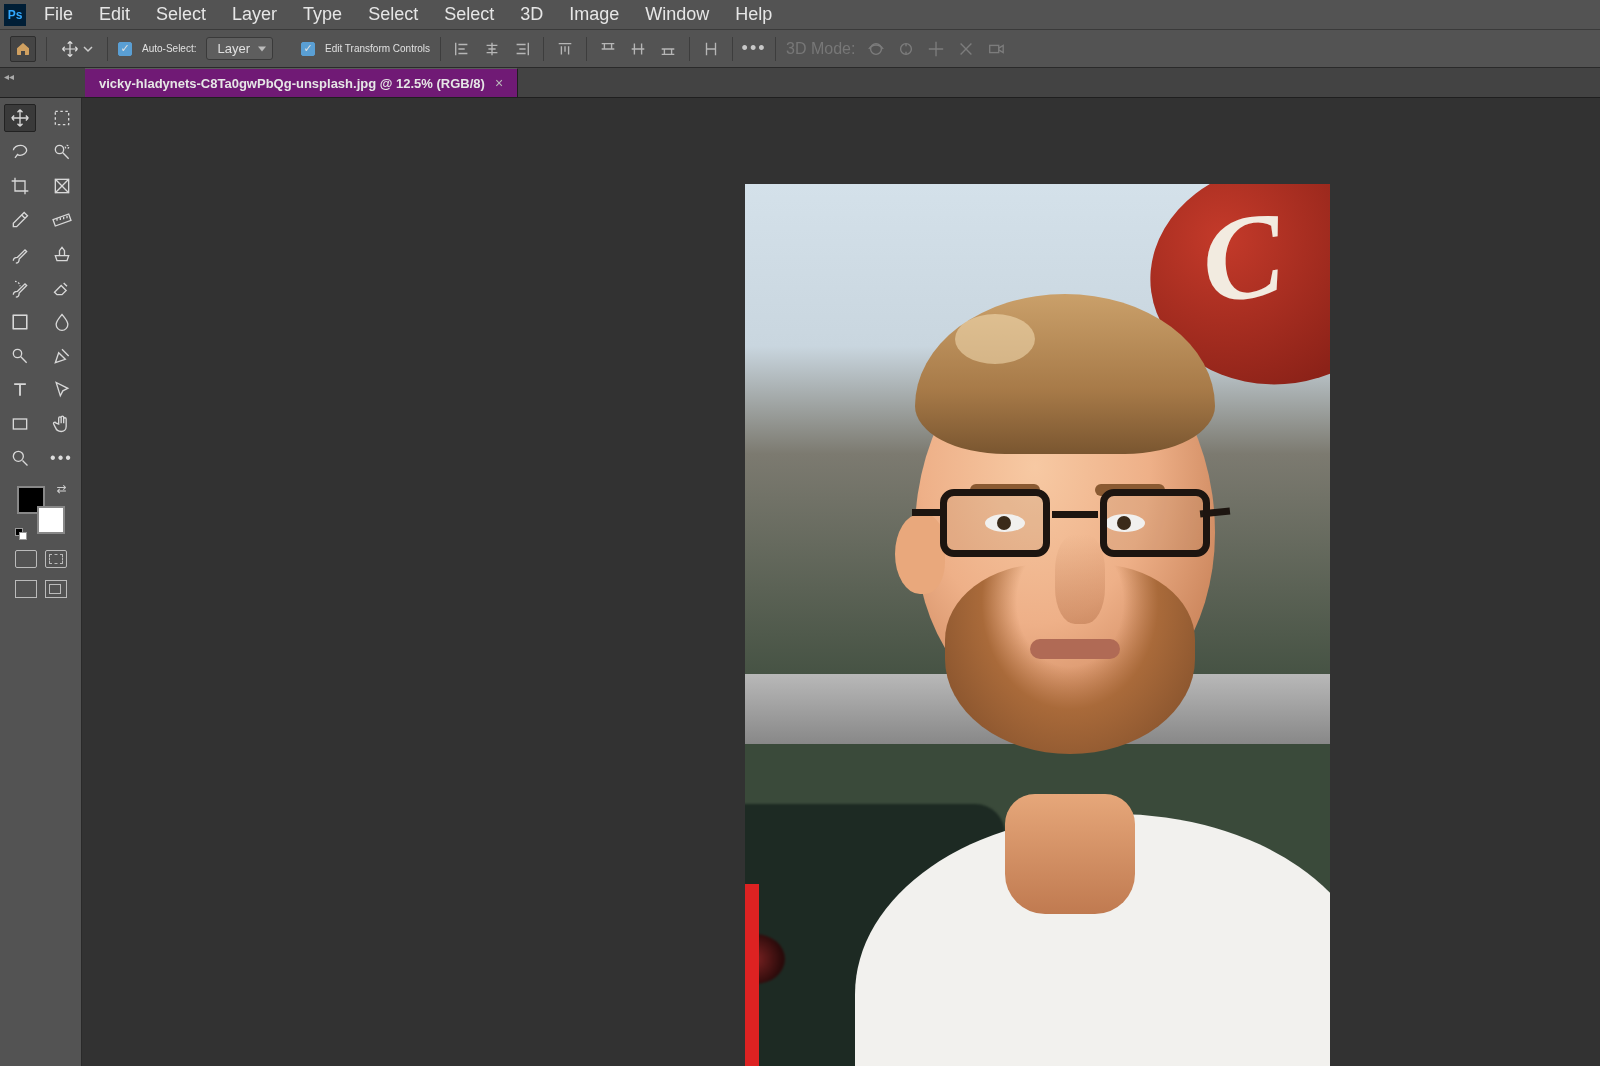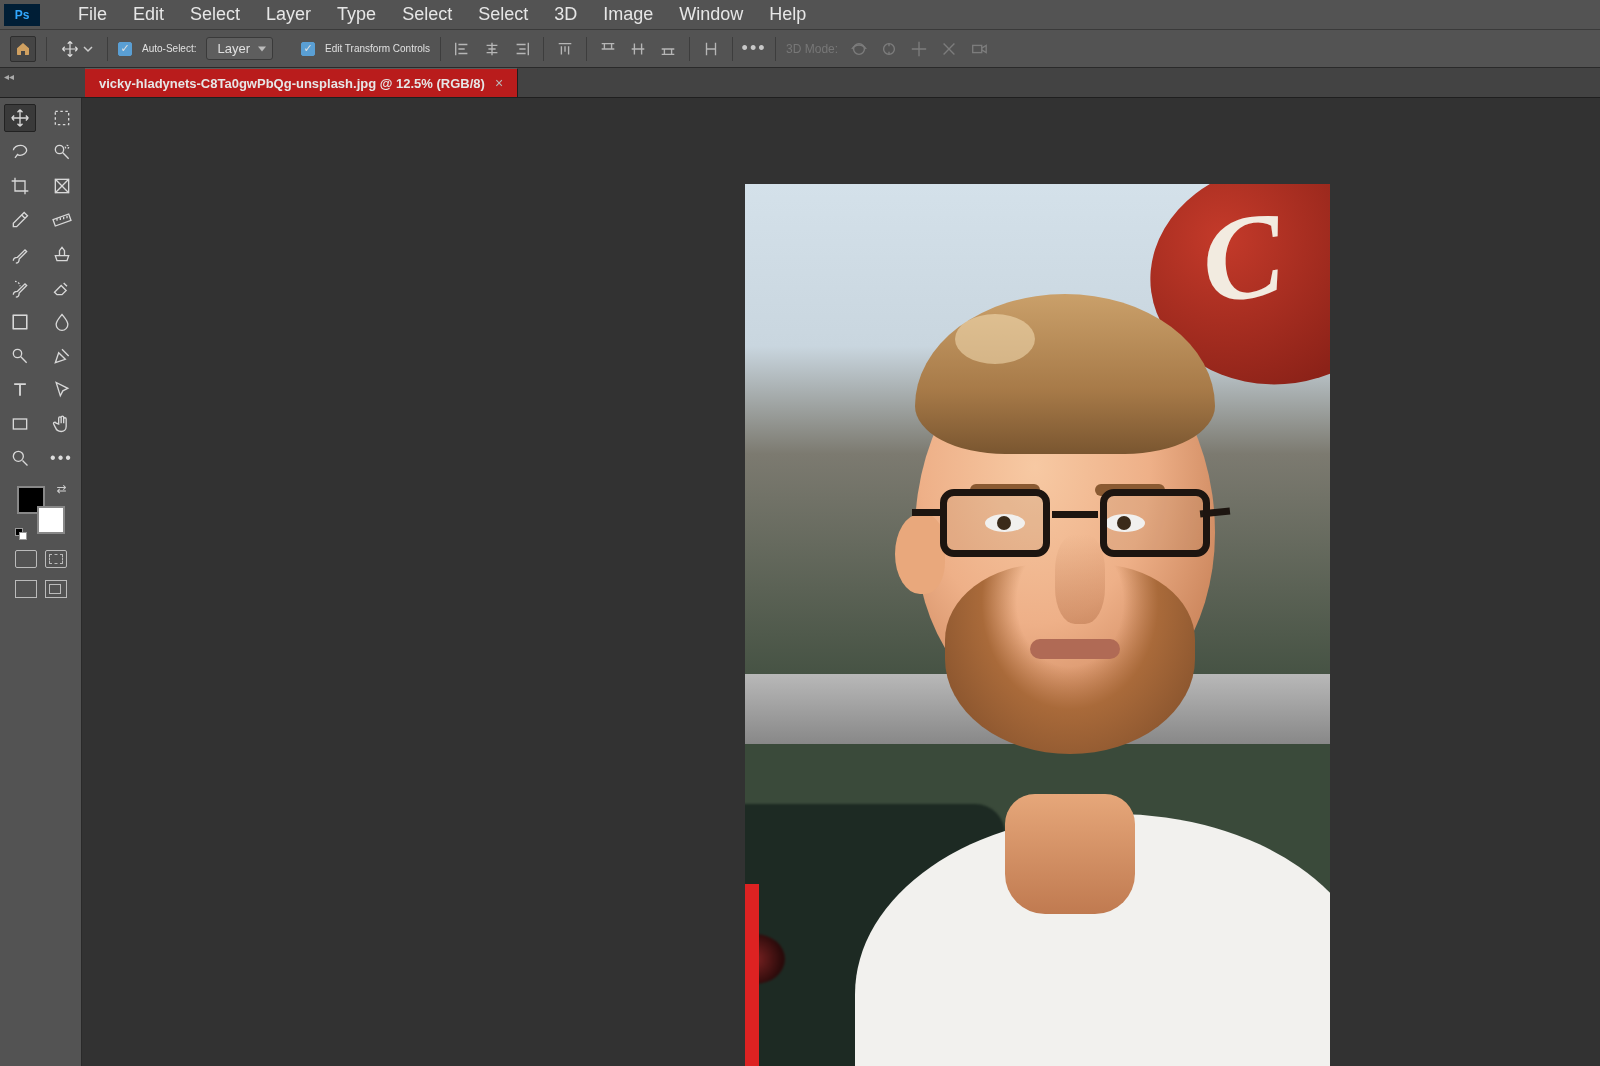--- a/index.html
+++ b/index.html
@@ -1,46 +1,46 @@
 <!DOCTYPE html>
 <html><head>
 <meta charset="utf-8">
 <style>
   * { margin: 0; padding: 0; box-sizing: border-box; font-family: "Segoe UI", Arial, sans-serif; }
   body { background: #323232; color: #ccc; width: 1600px; height: 1066px; overflow: hidden; position: relative; }
   
   
   .menubar { height: 30px; background: #535353; display: flex; align-items: center; padding: 0 4px; gap: 2px; border-bottom: 1px solid #3a3a3a; }
-  .app-logo { width: 36px; height: 22px; background: #001e36; display:flex; align-items:center; justify-content:center; margin-right: 24px; }
+  .app-logo { width: 22px; height: 22px; background: #001e36; display:flex; align-items:center; justify-content:center; margin-right: 4px; }
   .app-logo span { color:#31a8ff; font-weight:700; font-size:12px; }
   .menu-item { padding: 6px 12px; font-size: 18px; color: #e6e6e6; cursor: pointer; }
 
   
   .optionsbar { height: 38px; background: #535353; display: flex; align-items: center; padding: 0 10px; gap: 10px; border-bottom: 1px solid #2a2a2a; }
   .home-btn { width: 26px; height: 26px; background:#454545; border:1px solid #2e2e2e; border-radius:2px; display:flex; align-items:center; justify-content:center; }
   .home-btn svg { width:16px; height:16px; fill:#d0a060; }
   .tool-indicator { display:flex; align-items:center; gap:4px; padding:2px 4px; }
   .opt-sep { width:1px; height:24px; background:#3d3d3d; }
   .checkbox { width:14px; height:14px; border:1px solid #1a1a1a; background:#2a2a2a; display:inline-flex; align-items:center; justify-content:center; border-radius:2px; }
   .checkbox.checked::after { content:"✓"; color:#e0e0e0; font-size:11px; line-height:1; }
   .checkbox.checked { background:#5a9fd4; border-color:#5a9fd4; }
   .opt-label { font-size:10px; color:#e0e0e0; }
   .select { background:#5e5e5e; border:1px solid #3a3a3a; border-radius:3px; padding:3px 22px 3px 10px; font-size:13px; color:#e0e0e0; position:relative; }
   .select::after { content:""; position:absolute; right:6px; top:50%; transform:translateY(-50%); border-left:4px solid transparent; border-right:4px solid transparent; border-top:5px solid #bbb; }
   .opt-icon { width:22px; height:22px; display:flex; align-items:center; justify-content:center; opacity:.85; }
   .opt-icon-group { display:flex; gap:8px; }
   .opt-icon svg { width:18px; height:18px; fill:none; stroke:#c8c8c8; stroke-width:1.5; }
   .opt-icon.disabled { opacity:.35; }
   .dots { font-size:18px; letter-spacing:2px; color:#ddd; }
-  .mode3d { font-size:12px; color:#777; }
+  .mode3d { font-size:16px; color:#777; }
 
   
   .tab-strip { height: 30px; background: #434343; display:flex; align-items:stretch; padding-left: 85px; border-bottom: 1px solid #1f1f1f; }
   .collapse-arrows { position:absolute; left:4px; top:71px; font-size:10px; color:#aaa; }
-  .doc-tab { background:#b91c1c; display:flex; align-items:center; padding: 0 14px; gap:10px; border-top:1px solid #5a5a5a; border-right:1px solid #1f1f1f; }
+  .doc-tab { background:#701a75; display:flex; align-items:center; padding: 0 14px; gap:10px; border-top:1px solid #5a5a5a; border-right:1px solid #1f1f1f; }
   .doc-tab .title { font-size:13px; color:#e6e6e6; font-weight:600; }
   .doc-tab .close { font-size:14px; color:#bbb; cursor:pointer; }
 
   
   .workspace { position:absolute; left:0; top:98px; bottom:0; right:0; display:flex; }
   .toolbox { width: 82px; background:#535353; border-right:1px solid #2a2a2a; padding: 6px 4px; display:flex; flex-direction:column; align-items:center; }
   .tool-grid { display:grid; grid-template-columns: 32px 32px; gap: 6px 10px; }
   .tool { width:32px; height:28px; display:flex; align-items:center; justify-content:center; border-radius:2px; cursor:pointer; }
   .tool.active { background:#3a3a3a; border:1px solid #222; }
   .tool svg { width:20px; height:20px; fill:none; stroke:#d8d8d8; stroke-width:1.6; }

